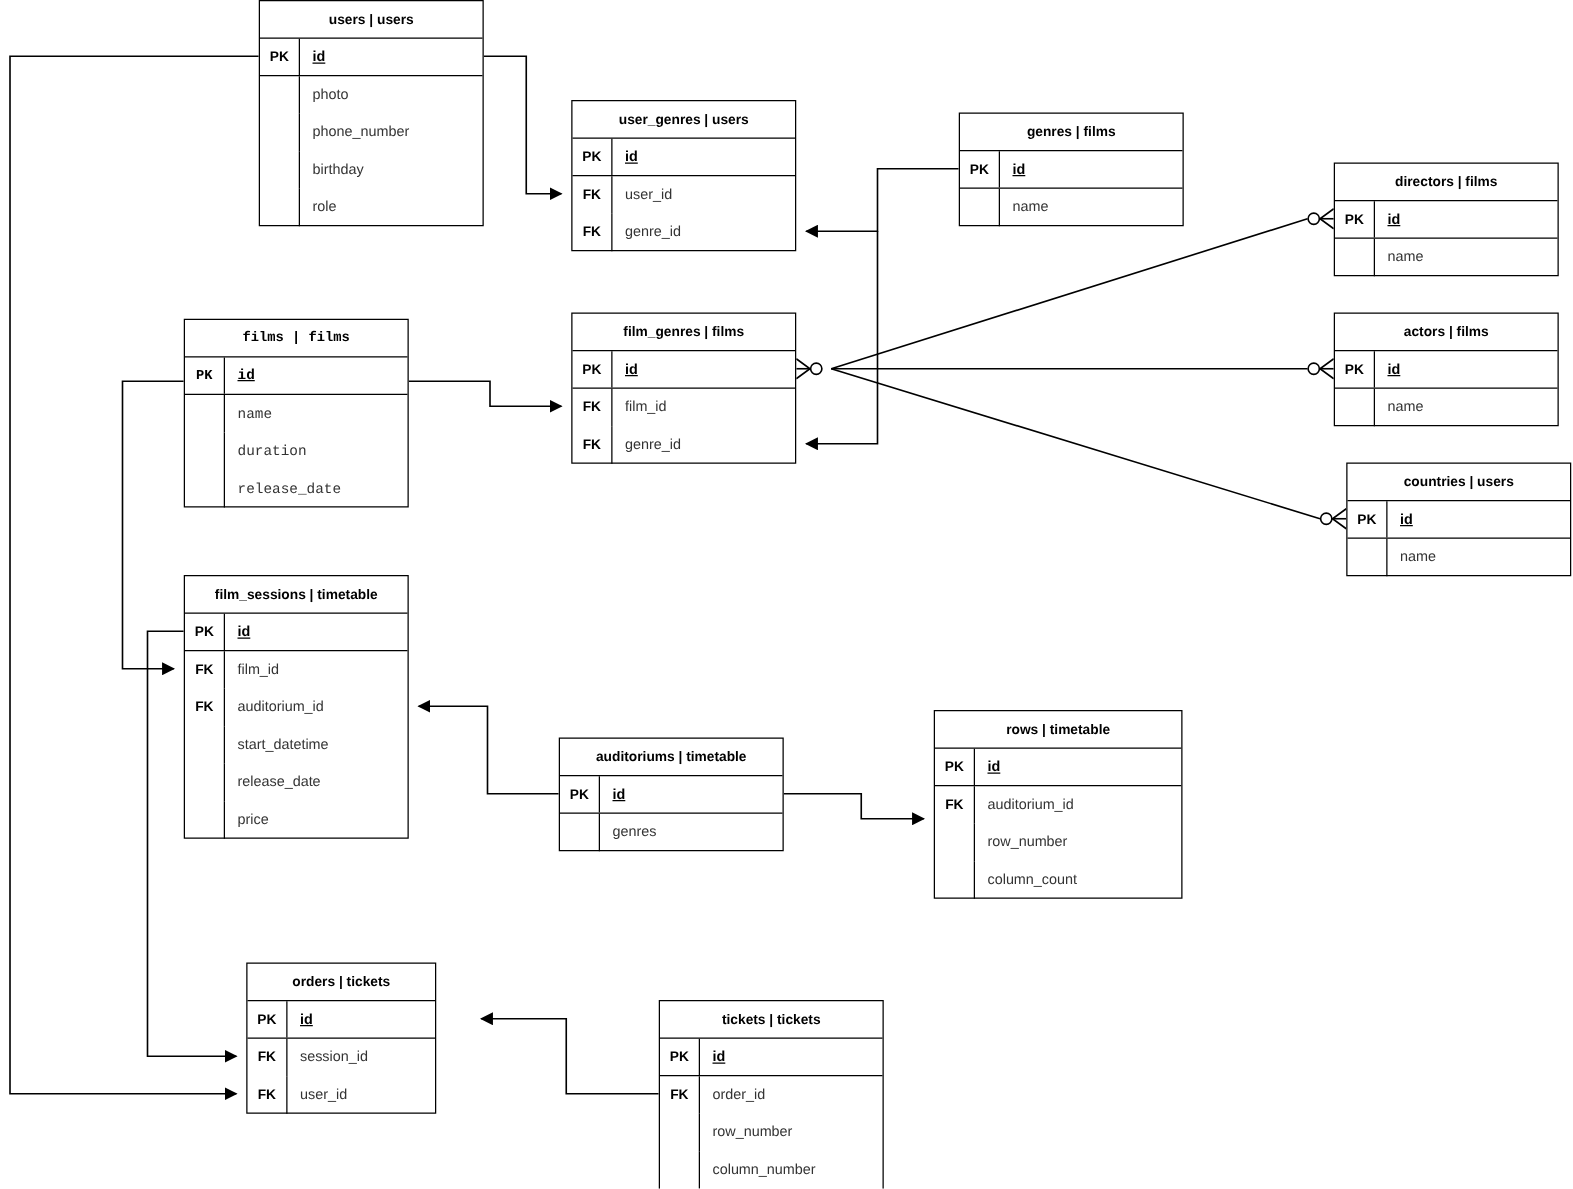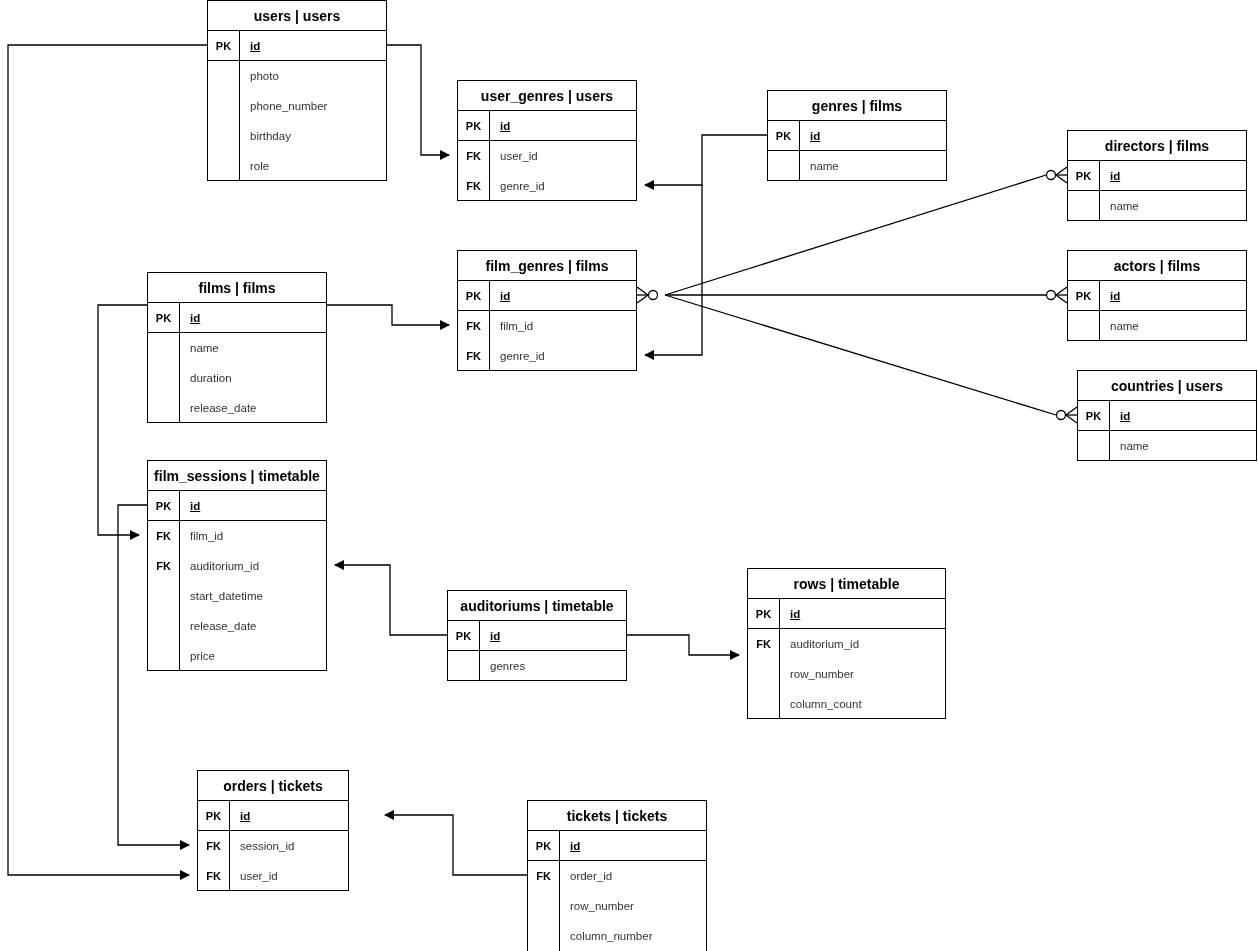--- a/index.html
+++ b/index.html
@@ -25,21 +25,21 @@
     border:1.4px solid #000000;
     background:#ffffff;
     box-sizing:border-box;
     z-index:3;
   }
   .entity-title{
     height:30px;
     line-height:30px;
     text-align:center;
     font-weight:bold;
-    font-size:14px;
+    font-size:11px;
     color:#000000;
     border-bottom:1.4px solid #000000;
     box-sizing:border-box;
     white-space:nowrap;
     overflow:hidden;
   }
   .row{
     height:30px;
     display:flex;
     align-items:center;
@@ -238,21 +238,21 @@
             </div>
           </div>
           <div class="row">
             <div class="key blank"></div>
             <div class="fieldwrap">
               <span class="field">name</span>
             </div>
           </div>
         </div>
       </div>
-      <div class="entity" style="left: 147px; top: 272px; width: 180px; height: 151px;">
+      <div class="entity" style="left: 147px; top: 255px; width: 180px; height: 151px; font-family: Liberation Mono, monospace;">
         <div class="entity-title">films | films</div>
         <div class="attrblock">
           <div class="row pkrow">
             <div class="key">PK</div>
             <div class="fieldwrap">
               <span class="field pk">id</span>
             </div>
           </div>
           <div class="row">
             <div class="key blank"></div>

